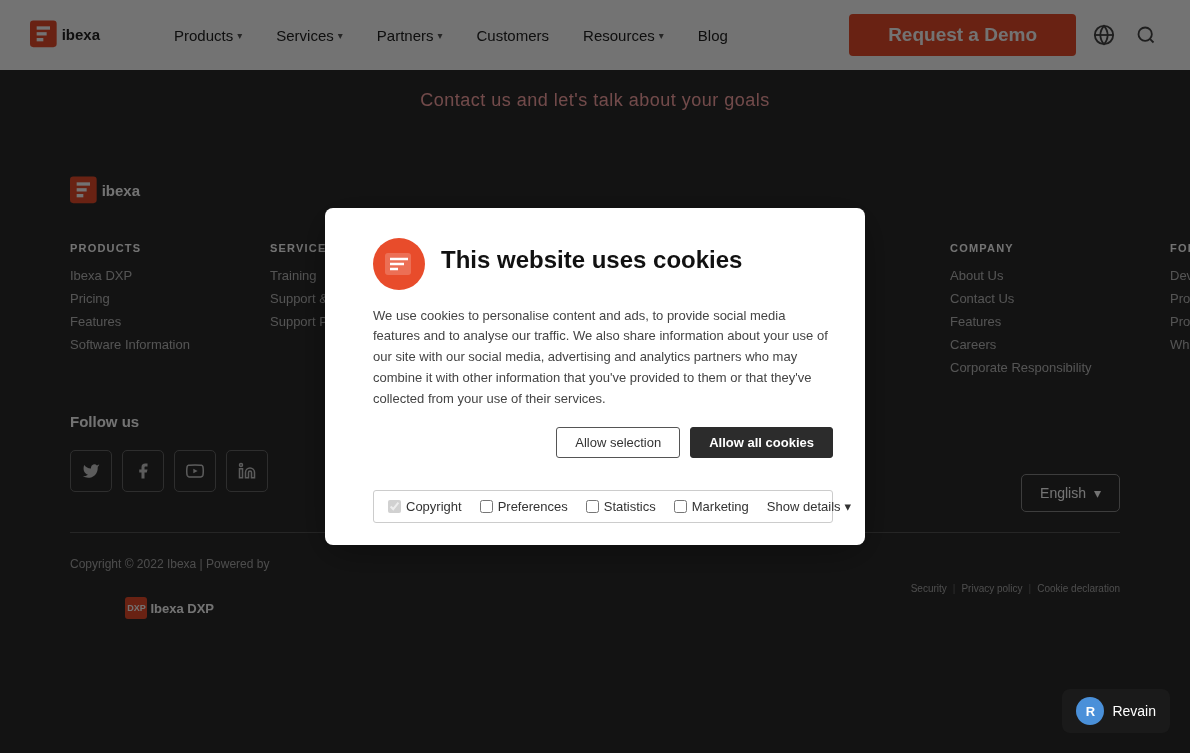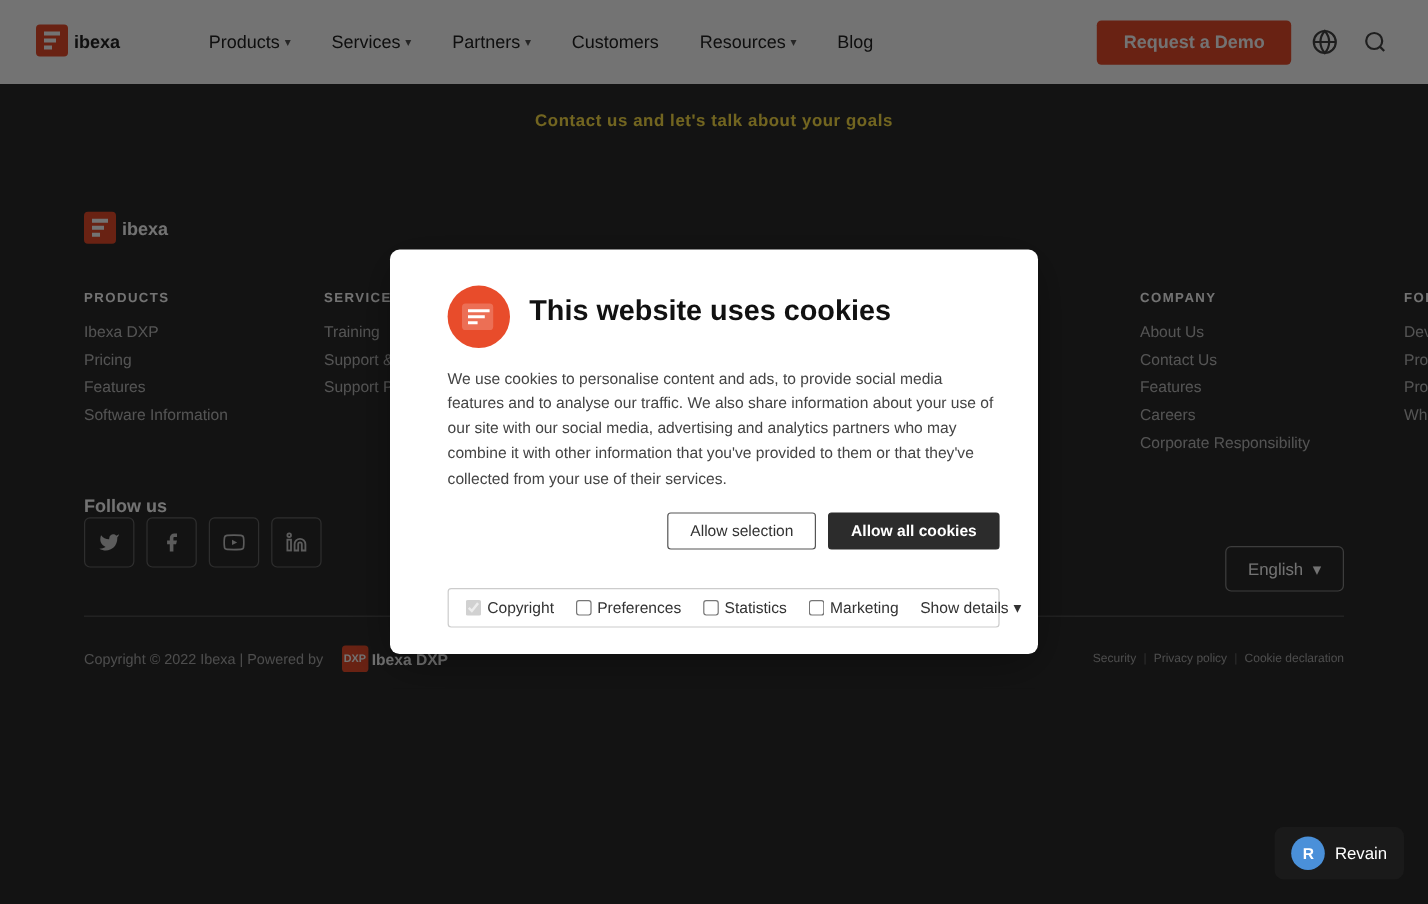--- a/index.html
+++ b/index.html
@@ -37,23 +37,23 @@
     .nav-chevron { font-size: 10px; color: #555; }
     .navbar-actions {
       display: flex;
       align-items: center;
       gap: 14px;
     }
     .btn-demo {
       background: #e84c2b;
       color: #fff;
       border: none;
-      padding: 10px 22px;
+      padding: 10px 39px;
       border-radius: 4px;
-      font-size: 15px;
+      font-size: 19px;
       font-weight: 600;
       cursor: pointer;
     }
     .icon-globe, .icon-search {
       width: 28px;
       height: 28px;
       display: flex;
       align-items: center;
       justify-content: center;
       cursor: pointer;
@@ -64,23 +64,23 @@
     
     .hero-section {
       background: #2c2c2c;
       height: 60px;
       display: flex;
       align-items: center;
       justify-content: center;
       position: relative;
     }
     .hero-text {
-      color: #fde047;
-      font-size: 14px;
-      font-weight: 700;
+      color: #fca5a5;
+      font-size: 18px;
+      font-weight: 400;
       letter-spacing: 0.5px;
     }
 
     
     .cookie-overlay {
       position: fixed;
       top: 0; left: 0; right: 0; bottom: 0;
       background: rgba(0,0,0,0.55);
       z-index: 100;
       display: flex;
@@ -210,21 +210,21 @@
       margin-bottom: 8px;
     }
 
     .footer-follow {
       padding: 10px 0 20px 0;
     }
     .footer-follow-label {
       font-size: 15px;
       color: #fff;
       font-weight: 600;
-      margin-bottom: 0;
+      margin-bottom: 20px;
     }
     .social-icons {
       display: flex;
       gap: 10px;
     }
     .social-btn {
       width: 42px;
       height: 42px;
       border: 1.5px solid #666;
       border-radius: 5px;
@@ -261,20 +261,21 @@
       border: none;
       border-top: 1px solid #555;
       margin: 0;
     }
     .footer-copyright {
       font-size: 12px;
       color: #aaa;
       display: flex;
       align-items: center;
       gap: 6px;
+      flex-direction: column;
     }
     .ibexa-dxp-logo {
       display: inline-flex;
       align-items: center;
       gap: 3px;
       font-weight: 700;
       color: #fff;
       font-size: 13px;
     }
     .ibexa-dxp-logo .dxp-icon {

